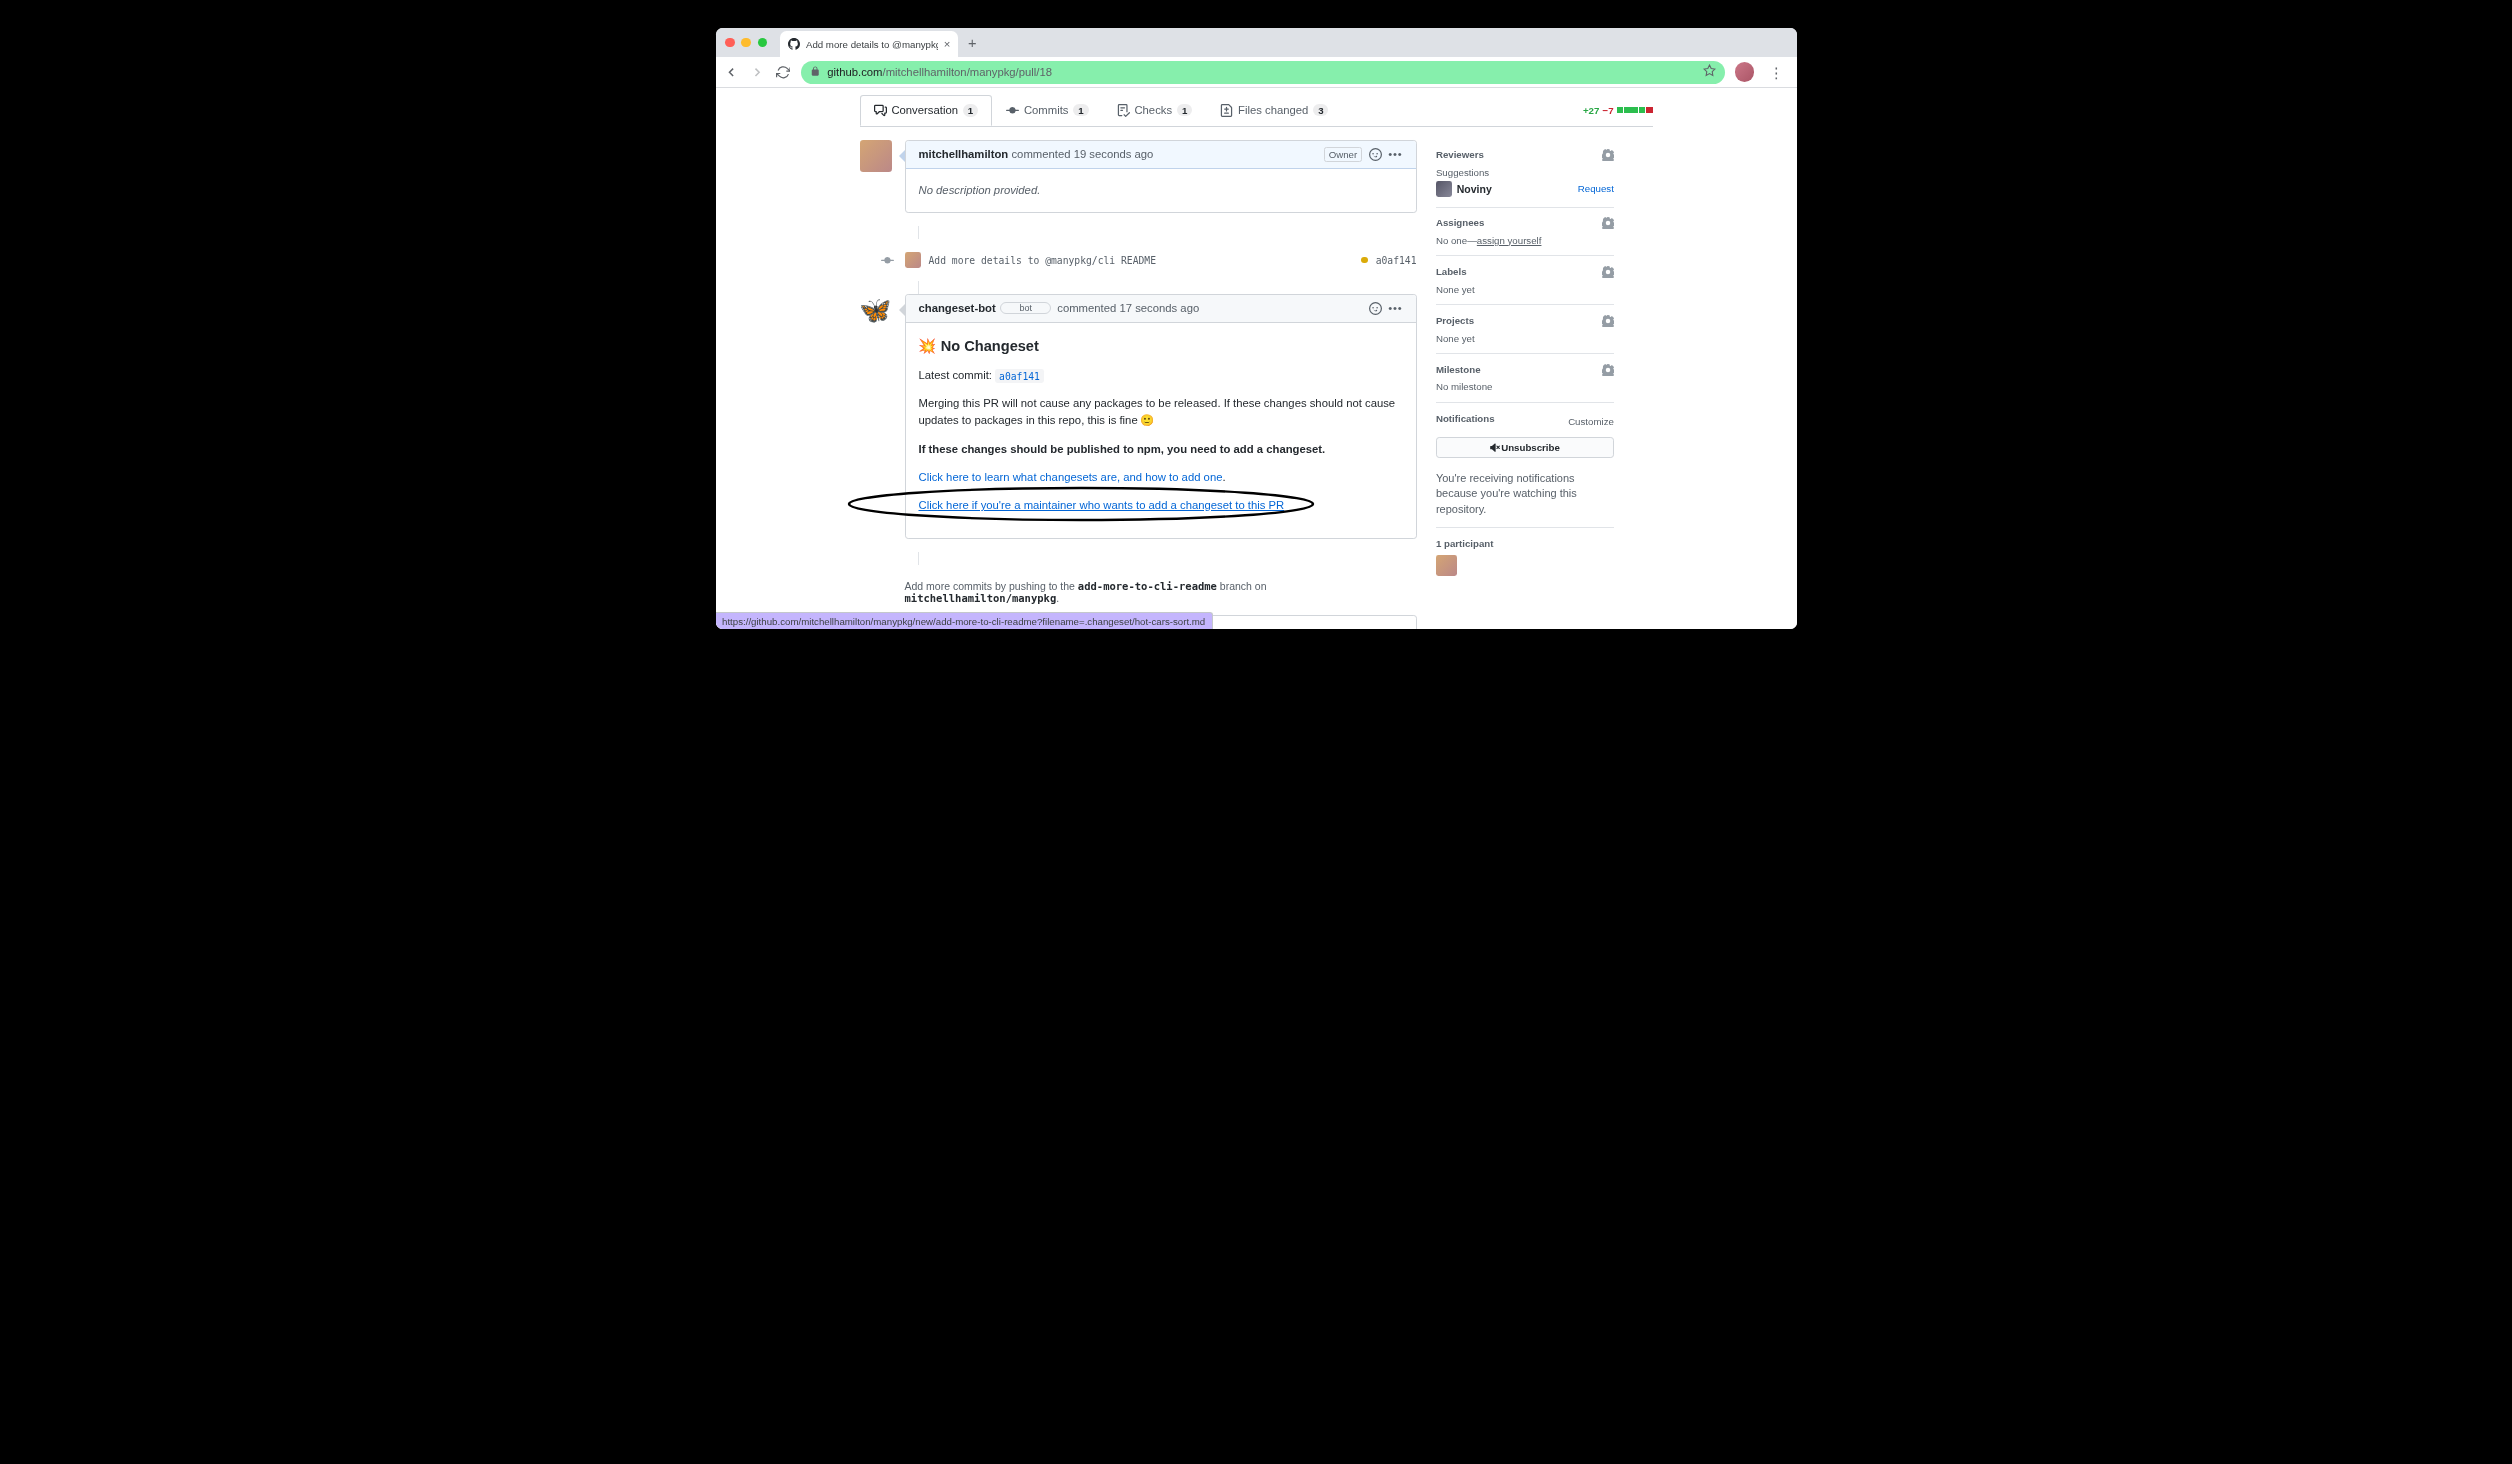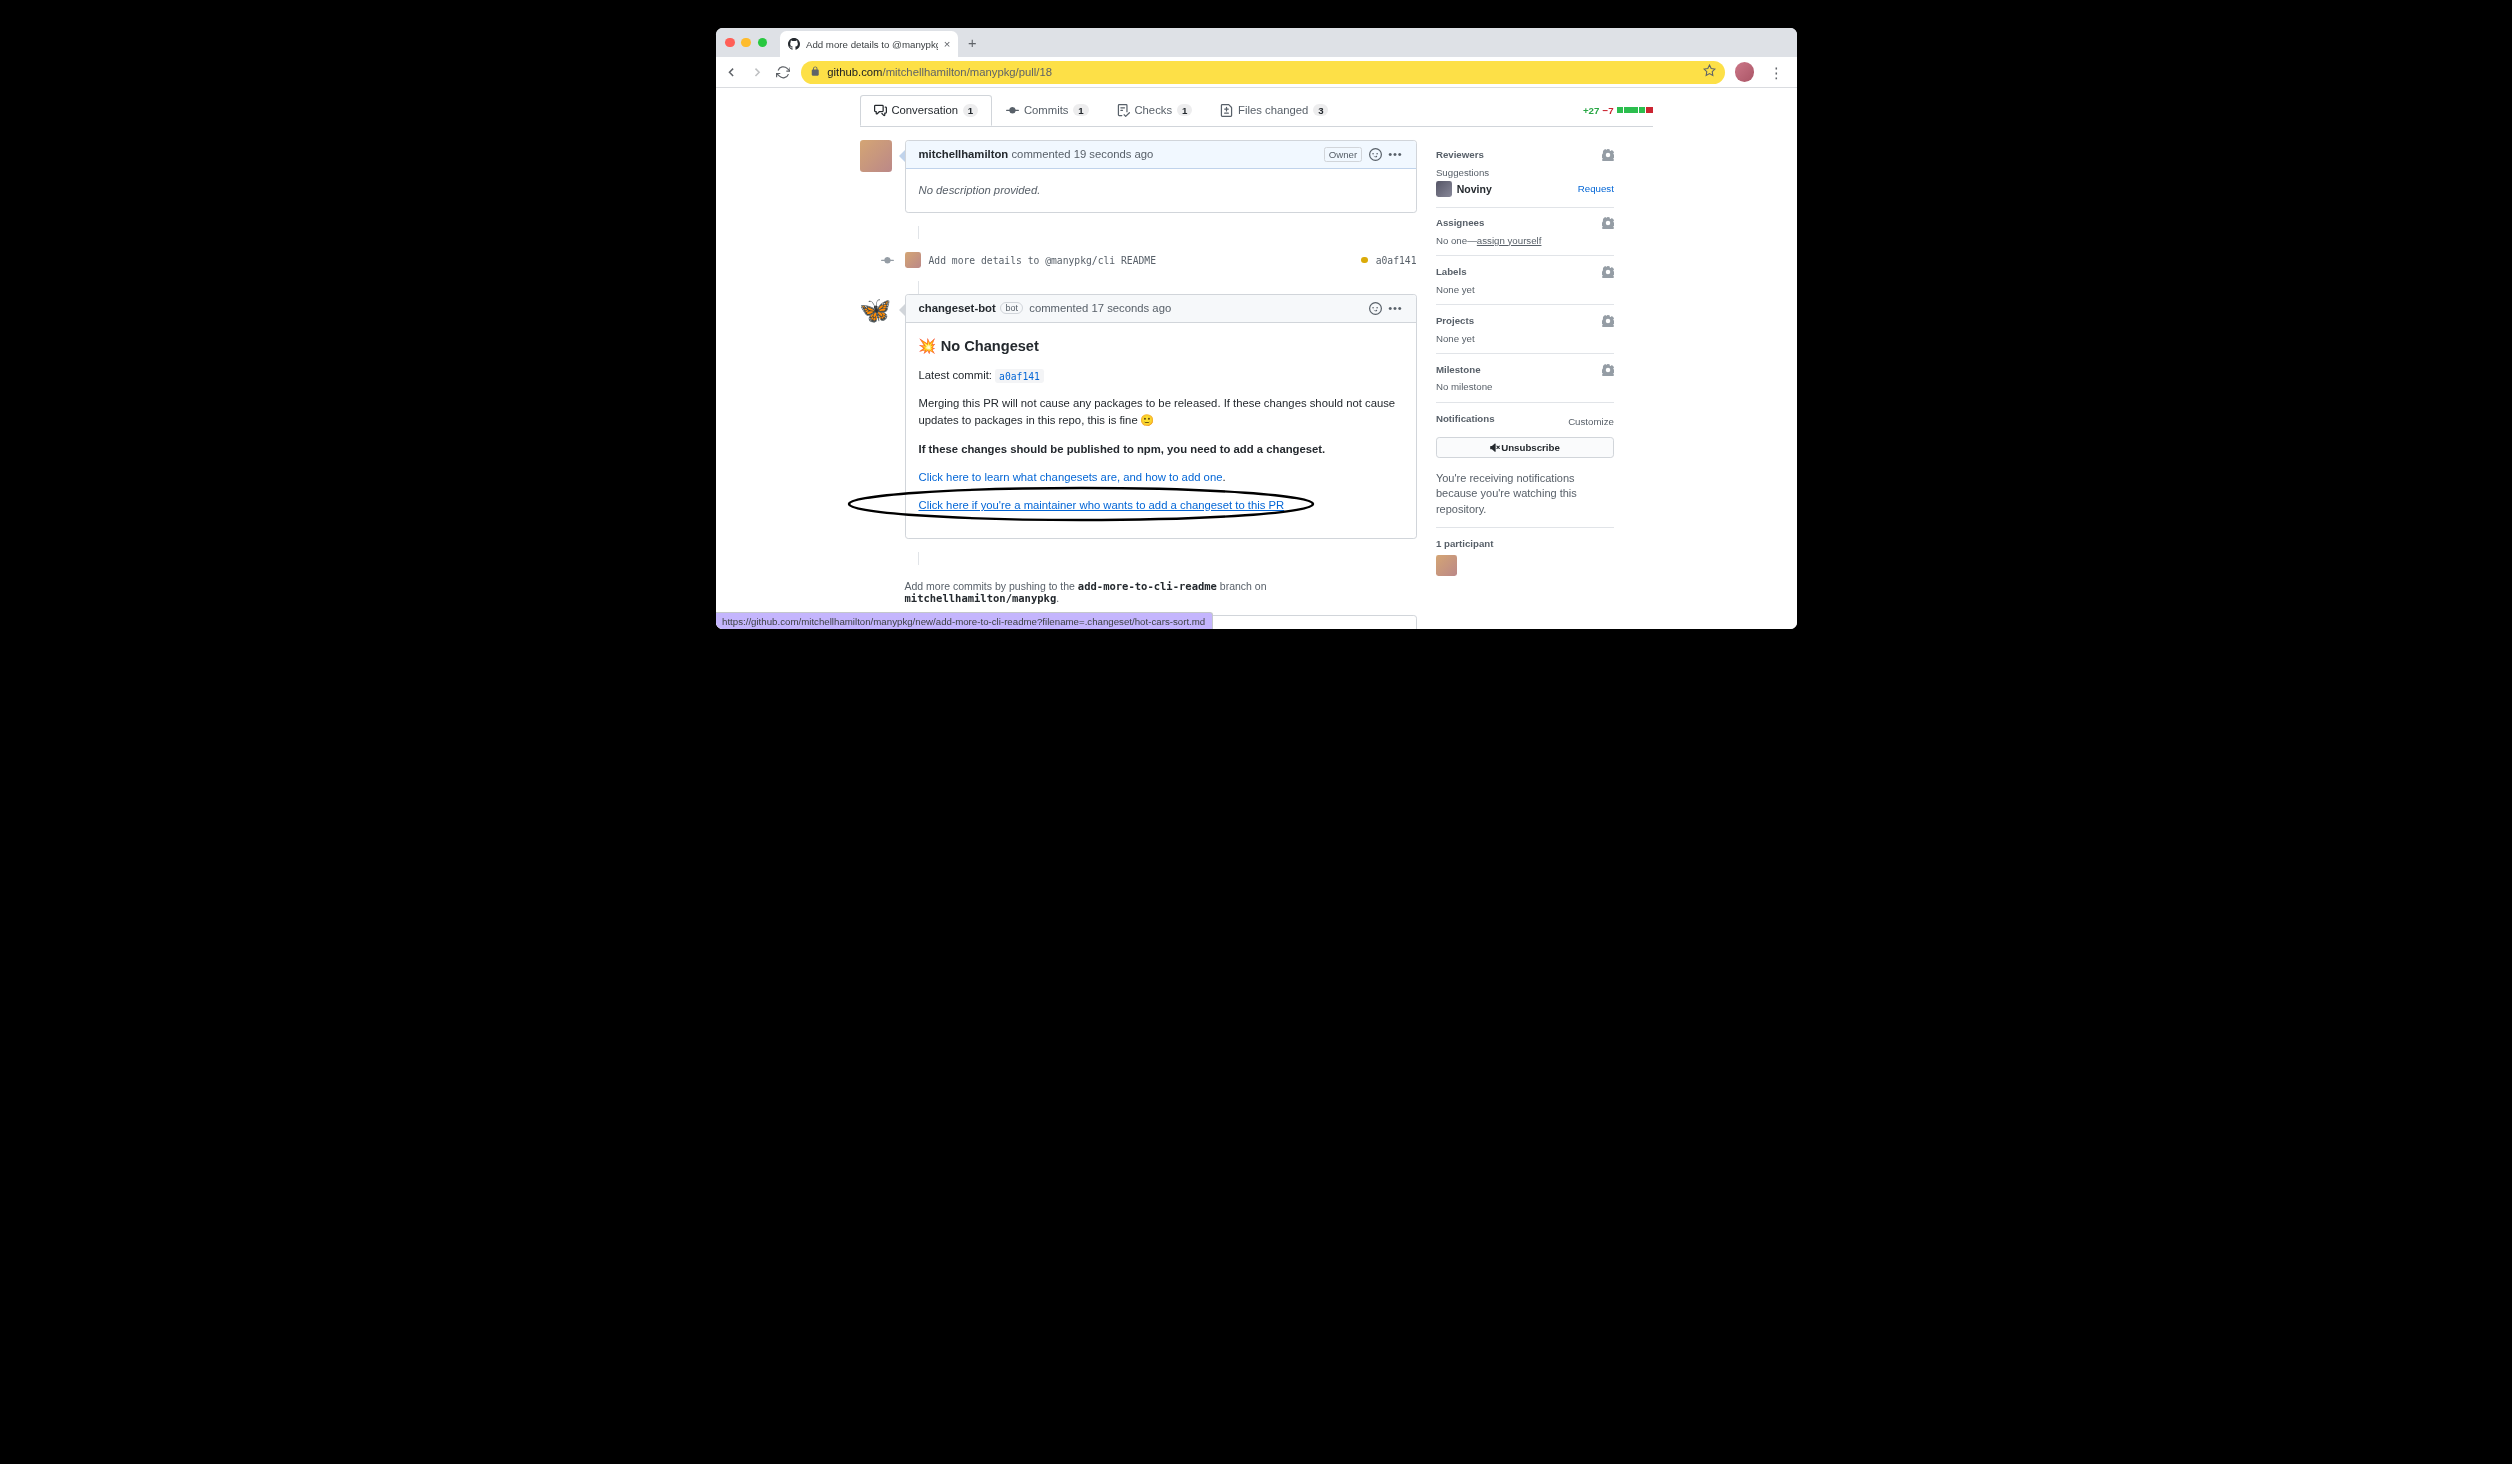--- a/index.html
+++ b/index.html
@@ -10,21 +10,21 @@
 .traffic { display: flex; gap: 6.5px; margin-right: 13px; }
 .t-dot { width: 9.7px; height: 9.7px; border-radius: 50%; }
 .td-r { background: #ff5f57; } .td-y { background: #febc2e; } .td-g { background: #28c840; }
 .tab { background: #fff; border-radius: 6.5px 6.5px 0 0; display: flex; align-items: center; padding: 0 8px; height: 26px; margin-top: 3.2px; width: 178px; gap: 5.7px; }
 .tab-favicon { width: 12px; height: 12px; display: flex; }
 .tab-title { font-size: 9.7px; color: #3c4043; white-space: nowrap; overflow: hidden; flex: 1; }
 .tab-close { font-size: 11.3px; color: #5f6368; cursor: pointer; }
 .new-tab { font-size: 14.6px; color: #5f6368; padding: 0 9.7px; cursor: pointer; }
 .addr-row { background: #fff; display: flex; align-items: center; height: 31px; padding: 0 8px; gap: 9.7px; border-bottom: 0.8px solid #dadce0; }
 .nav-btn { width: 16px; height: 16px; color: #5f6368; display: flex; align-items: center; justify-content: center; cursor: pointer; }
-.addr-bar { flex: 1; display: flex; align-items: center; background: #fde047; border-radius: 13px; height: 23px; padding: 0 9.7px; gap: 6.5px; text-align: center; }
+.addr-bar { flex: 1; display: flex; align-items: center; background: #86efac; border-radius: 13px; height: 23px; padding: 0 9.7px; gap: 6.5px; text-align: center; }
 .lock { color: #5f6368; }
 .url { font-size: 11.3px; color: #202124; }
 .url .domain { color: #202124; }
 .url .path { color: #5f6368; }
 .star { color: #5f6368; }
 .prof-av { width: 19.4px; height: 19.4px; border-radius: 50%; background: linear-gradient(135deg,#c78,#a56); }
 .menu-dots { color: #5f6368; font-size: 14.6px; padding: 0 4.9px; }
 .content { flex: 1; overflow: auto; background: #fff; }
 .page { width: 793px; margin: 0 auto; padding-top: 6.5px; }
 .pr-tabs { border-bottom: 0.8px solid #d1d5da; display: flex; align-items: center; margin-bottom: 13px; }
@@ -87,21 +87,21 @@
 .req-link { margin-left: auto; color: #0366d6; font-size: 9.7px; cursor: pointer; }
 .side-text { font-size: 9.7px; color: #586069; }
 .assign-self { color: #586069; }
 .notif-row { display: flex; justify-content: space-between; align-items: center; margin-bottom: 6.5px; }
 .cust-link { color: #586069; font-size: 9.7px; cursor: pointer; }
 .unsub-btn { width: 100%; background: #fafbfc; border: 0.8px solid #d1d5da; border-radius: 3.2px; padding: 4px; font-size: 9.7px; font-weight: 600; color: #24292e; cursor: pointer; display: flex; align-items: center; justify-content: center; gap: 0; }
 .notif-desc { font-size: 11px; color: #586069; margin-top: 13px; line-height: 1.4; }
 .part-av { width: 21px; height: 21px; border-radius: 2.4px; background: linear-gradient(135deg,#d4a574,#b88); margin-top: 4.9px; }
 .status-bar { position: absolute; bottom: 0; left: 0; background: #c4b5fd; border: 0.8px solid #c4c7cc; border-left: none; border-bottom: none; border-radius: 0 3.2px 0 0; padding: 2.4px 6.5px; font-size: 9.7px; color: #3c4043; }
 .mac-window { position: relative; }
-.bot-badge { border: 0.8px solid #d1d5da; border-radius: 6px; padding: 0 4px; font-size: 9px; color: #586069; margin-left: 1.6px; font-weight: 500; }
+.bot-badge { border: 0.8px solid #d1d5da; border-radius: 6px; padding: 0 18px; font-size: 9px; color: #586069; margin-left: 1.6px; font-weight: 500; }
 </style>
 </head>
 <body>
 
 <div class="mac-window">
   <div class="chrome-top">
     <div class="tab-row">
       <div class="traffic">
         <div class="t-dot td-r"></div>
         <div class="t-dot td-y"></div>

